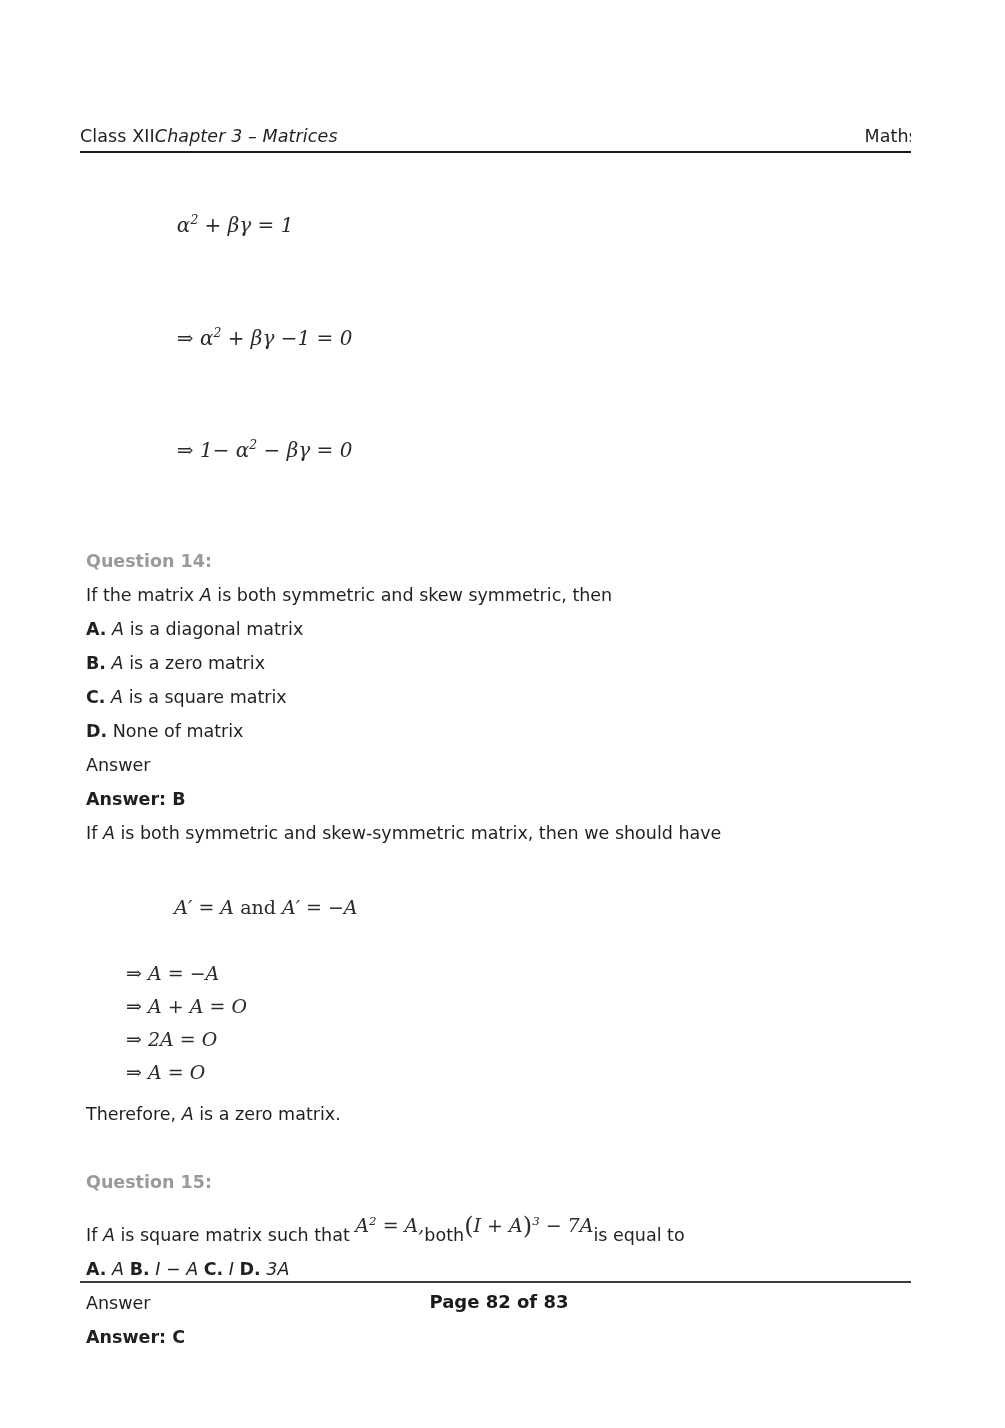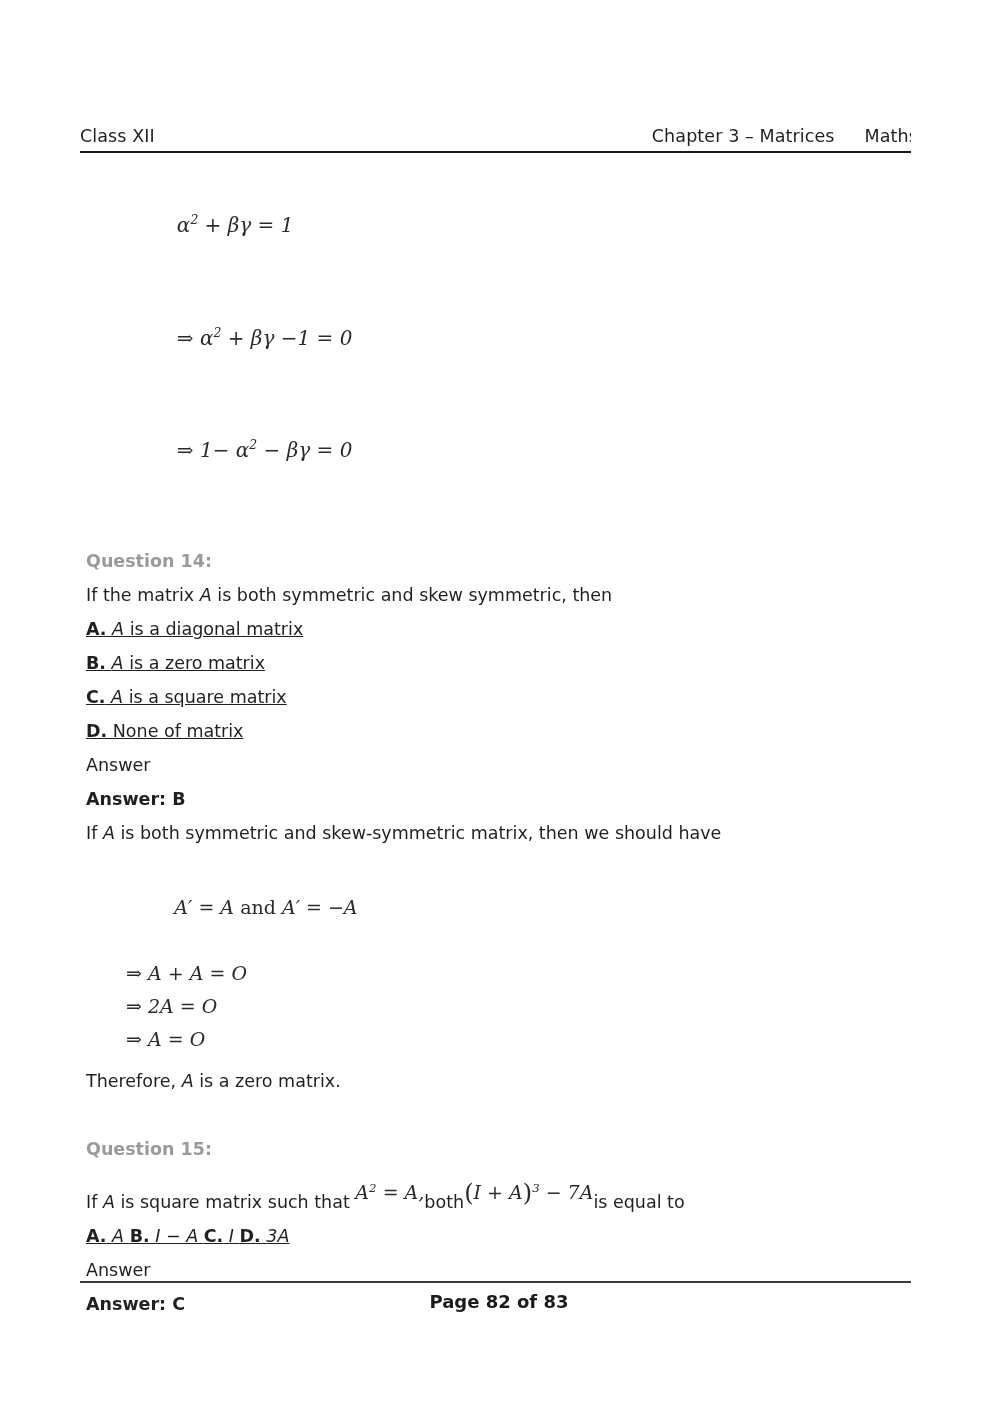--- a/index.html
+++ b/index.html
@@ -24,21 +24,21 @@
     top: 126px;
     width: 838px;
     display: flex;
     justify-content: space-between;
     align-items: baseline;
     font-size: 17.5px;
     color: #231f20;
     letter-spacing: 0.1px;
   }
   .header .h-left   { flex: 0 0 auto; }
-  .header .h-center { flex: 1 1 auto; text-align: right; padding-right: 30px; }
+  .header .h-center { flex: 1 1 auto; text-align: left; padding-right: 30px; font-style: italic; }
   .header .h-right  { flex: 0 0 auto; }
 
   .rule-top {
     position: absolute;
     left: 80px;
     top: 151px;
     width: 838px;
     height: 2px;
     background: #1b1b1b;
   }
@@ -116,21 +116,21 @@
     font-style: normal;
     vertical-align: -2px;
   }
 
   
   .sp-26 { height: 26px; }
   .sp-14 { height: 14px; }
   .sp-12 { height: 12px; }
   .sp-46 { height: 46px; }
 
-  .opt { font-size: 17.5px; line-height: 22px; text-decoration: underline; }
+  .opt { font-size: 17.5px; line-height: 22px; }
 
   
   .rule-bottom {
     position: absolute;
     left: 80px;
     top: 1281px;
     width: 838px;
     height: 2px;
     background: #3a3a3a;
   }
@@ -218,20 +218,21 @@
     <div class="para">
       <span>If </span><em>A</em><span> is both symmetric and skew-symmetric matrix, then we should have</span>
     </div>
 
     <div class="sp-14"></div>
 
     <div class="eq-block proof">
       <div class="eq-line">
         <span>A′ = A</span><span class="rm"> and </span><span>A′ = −A</span>
       </div>
+      <div class="eq-line">⇒ A = −A</div>
       <div class="eq-line">⇒ A + A = O</div>
       <div class="eq-line">⇒ 2A = O</div>
       <div class="eq-line">⇒ A = O</div>
     </div>
 
     <div class="sp-14"></div>
 
     <div class="para">
       <span>Therefore, </span><em>A</em><span> is a zero matrix.</span>
     </div>

